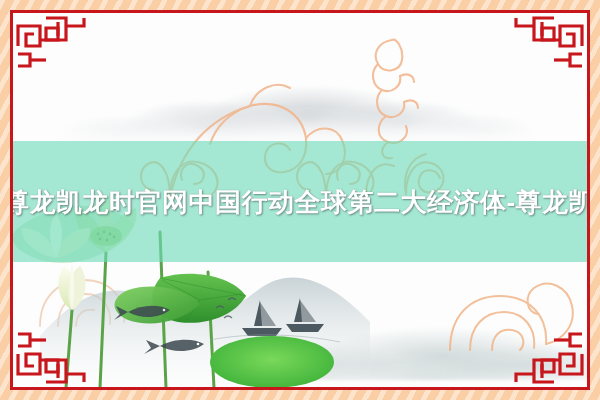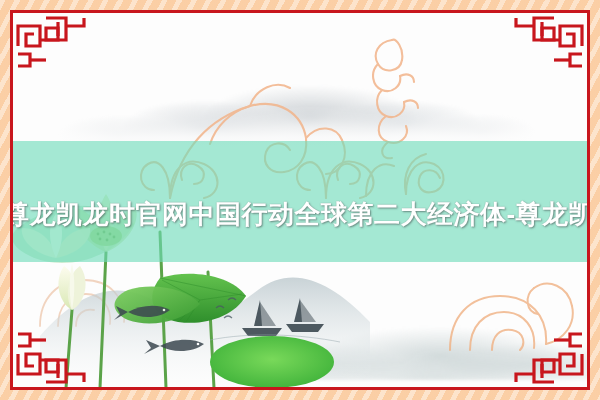--- a/index.html
+++ b/index.html
@@ -74,21 +74,20 @@
   }
 
   
   .headline{
     position:absolute;left:0;top:131px;width:100%;height:121px;
     display:flex;flex-direction:row;align-items:center;justify-content:center;
     gap:2px;
     color:#ffffff;font-weight:bold;font-size:26px;line-height:40px;
     letter-spacing:.5px;white-space:nowrap;
     text-shadow:1px 1px 2px rgba(60,70,70,.55),0 0 1px rgba(60,70,70,.35);
-    margin-top:12px;
   }
   .headline .ln1{margin-left:-2px;}
 
   
   .frame{position:absolute;inset:0;pointer-events:none;}
   .frame svg{position:absolute;left:0;top:0;}
 </style>
 </head>
 <body>
 

